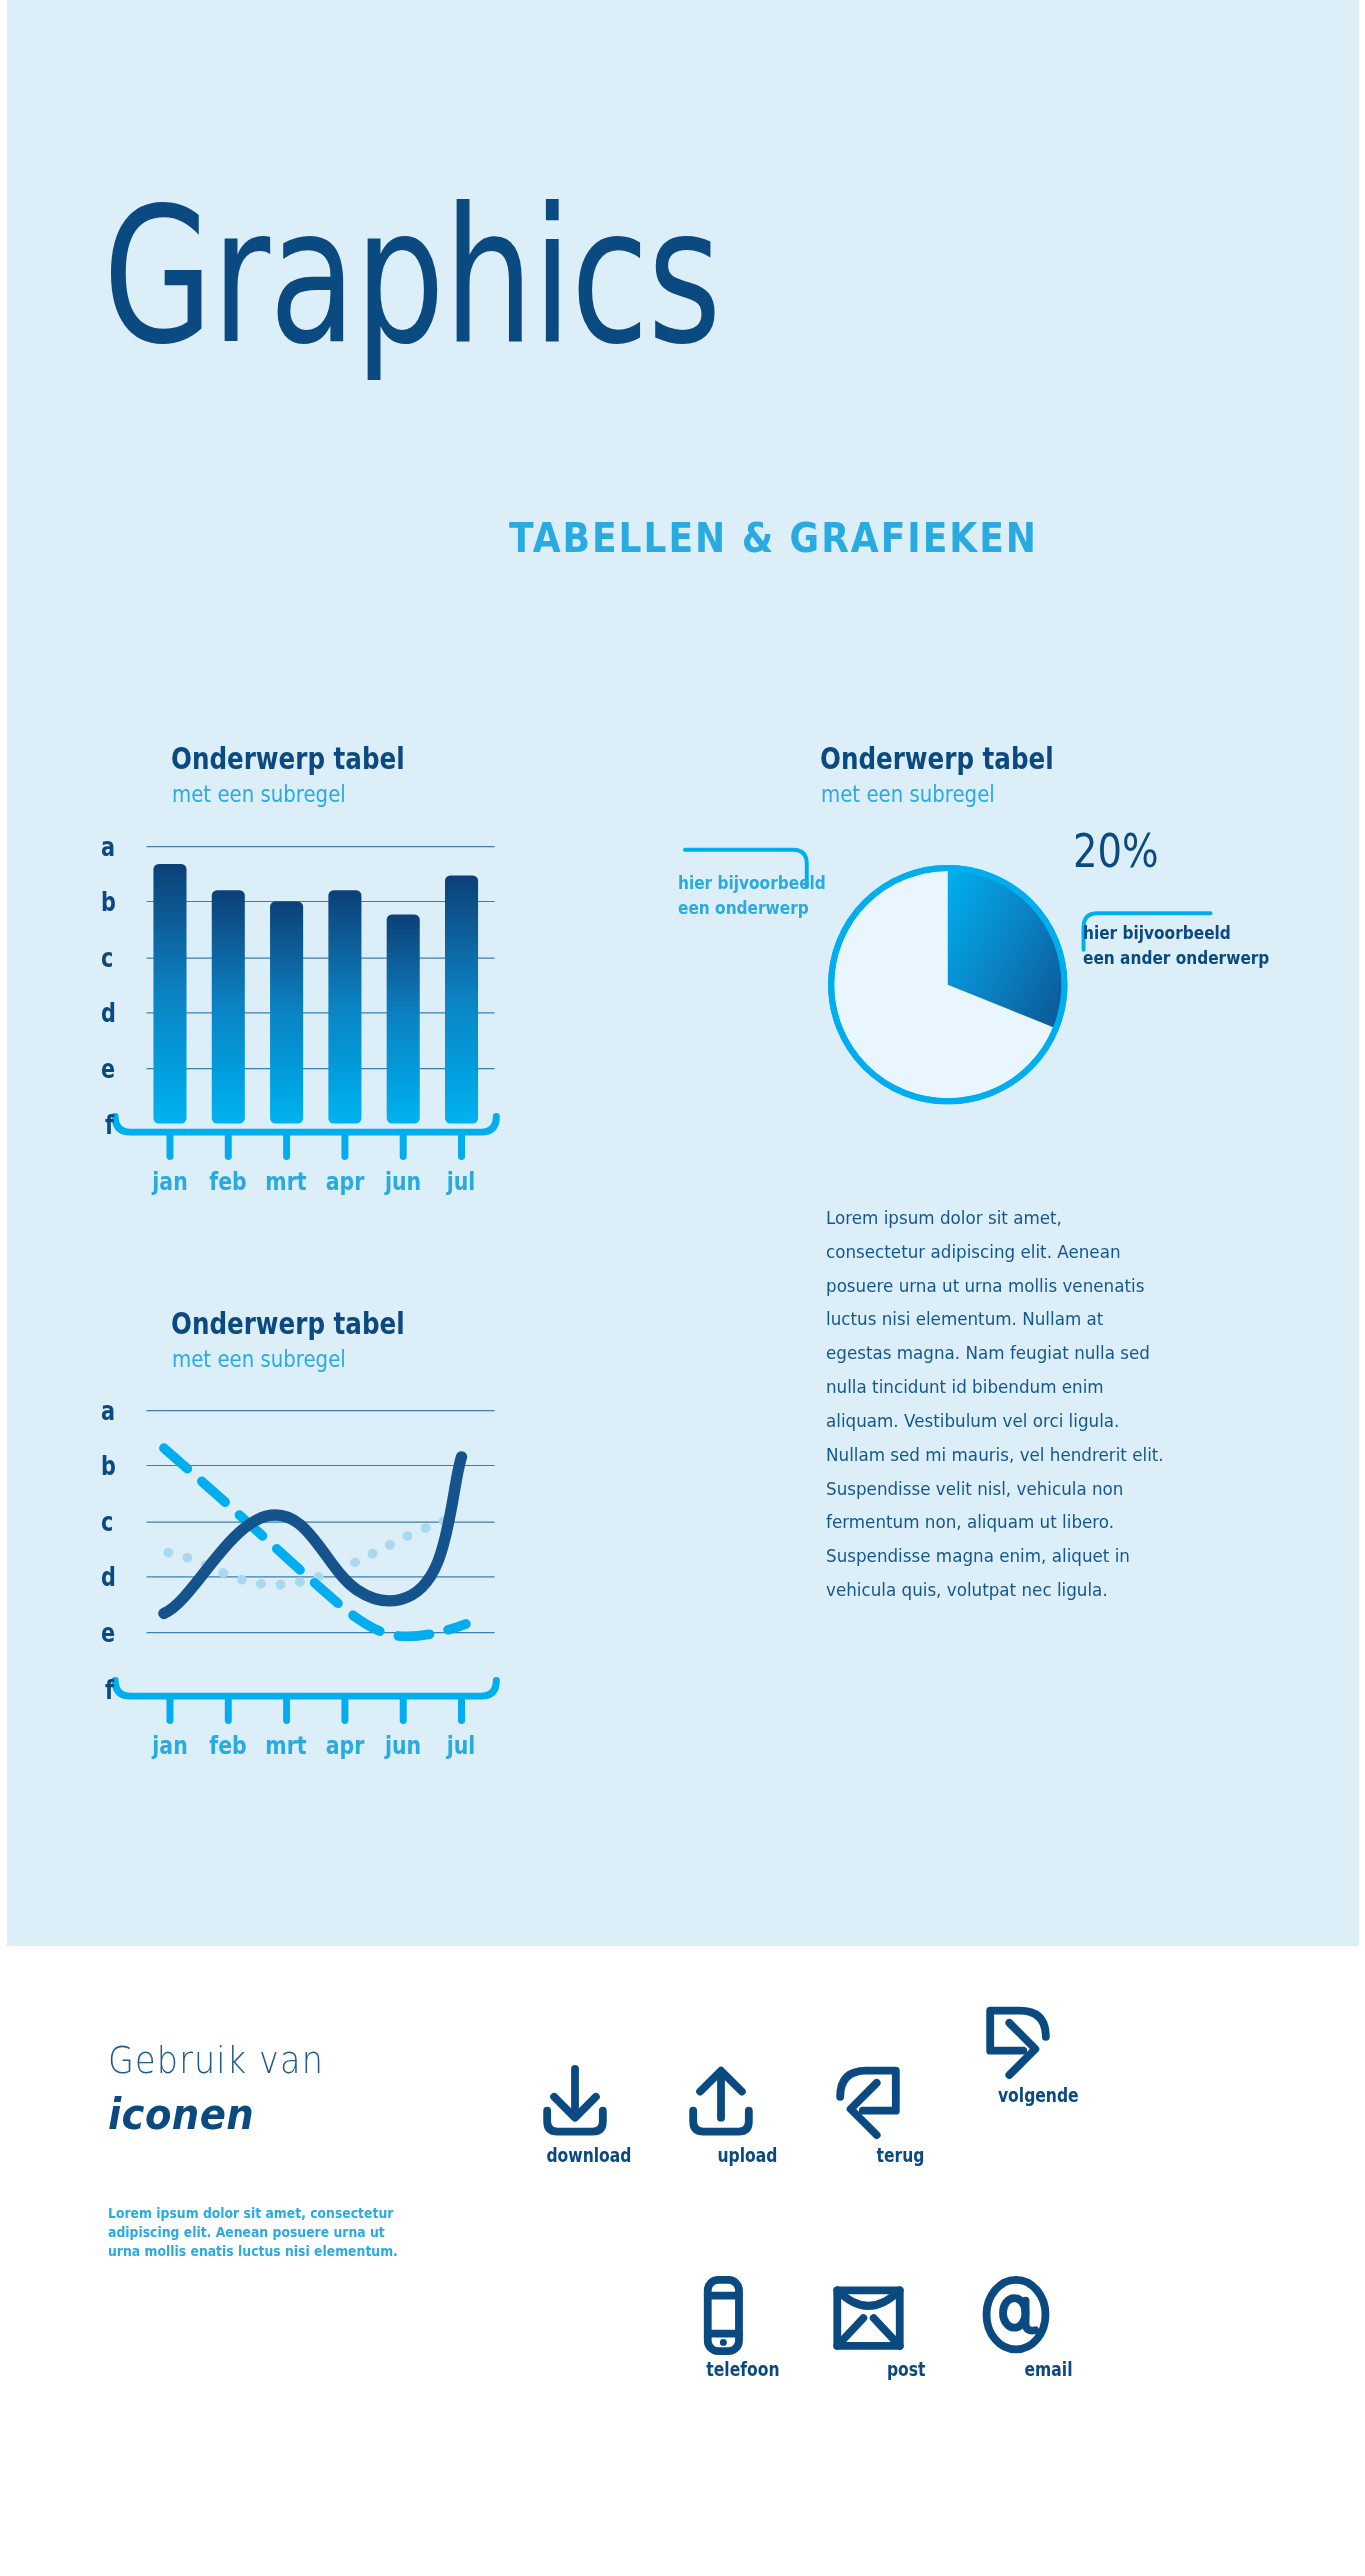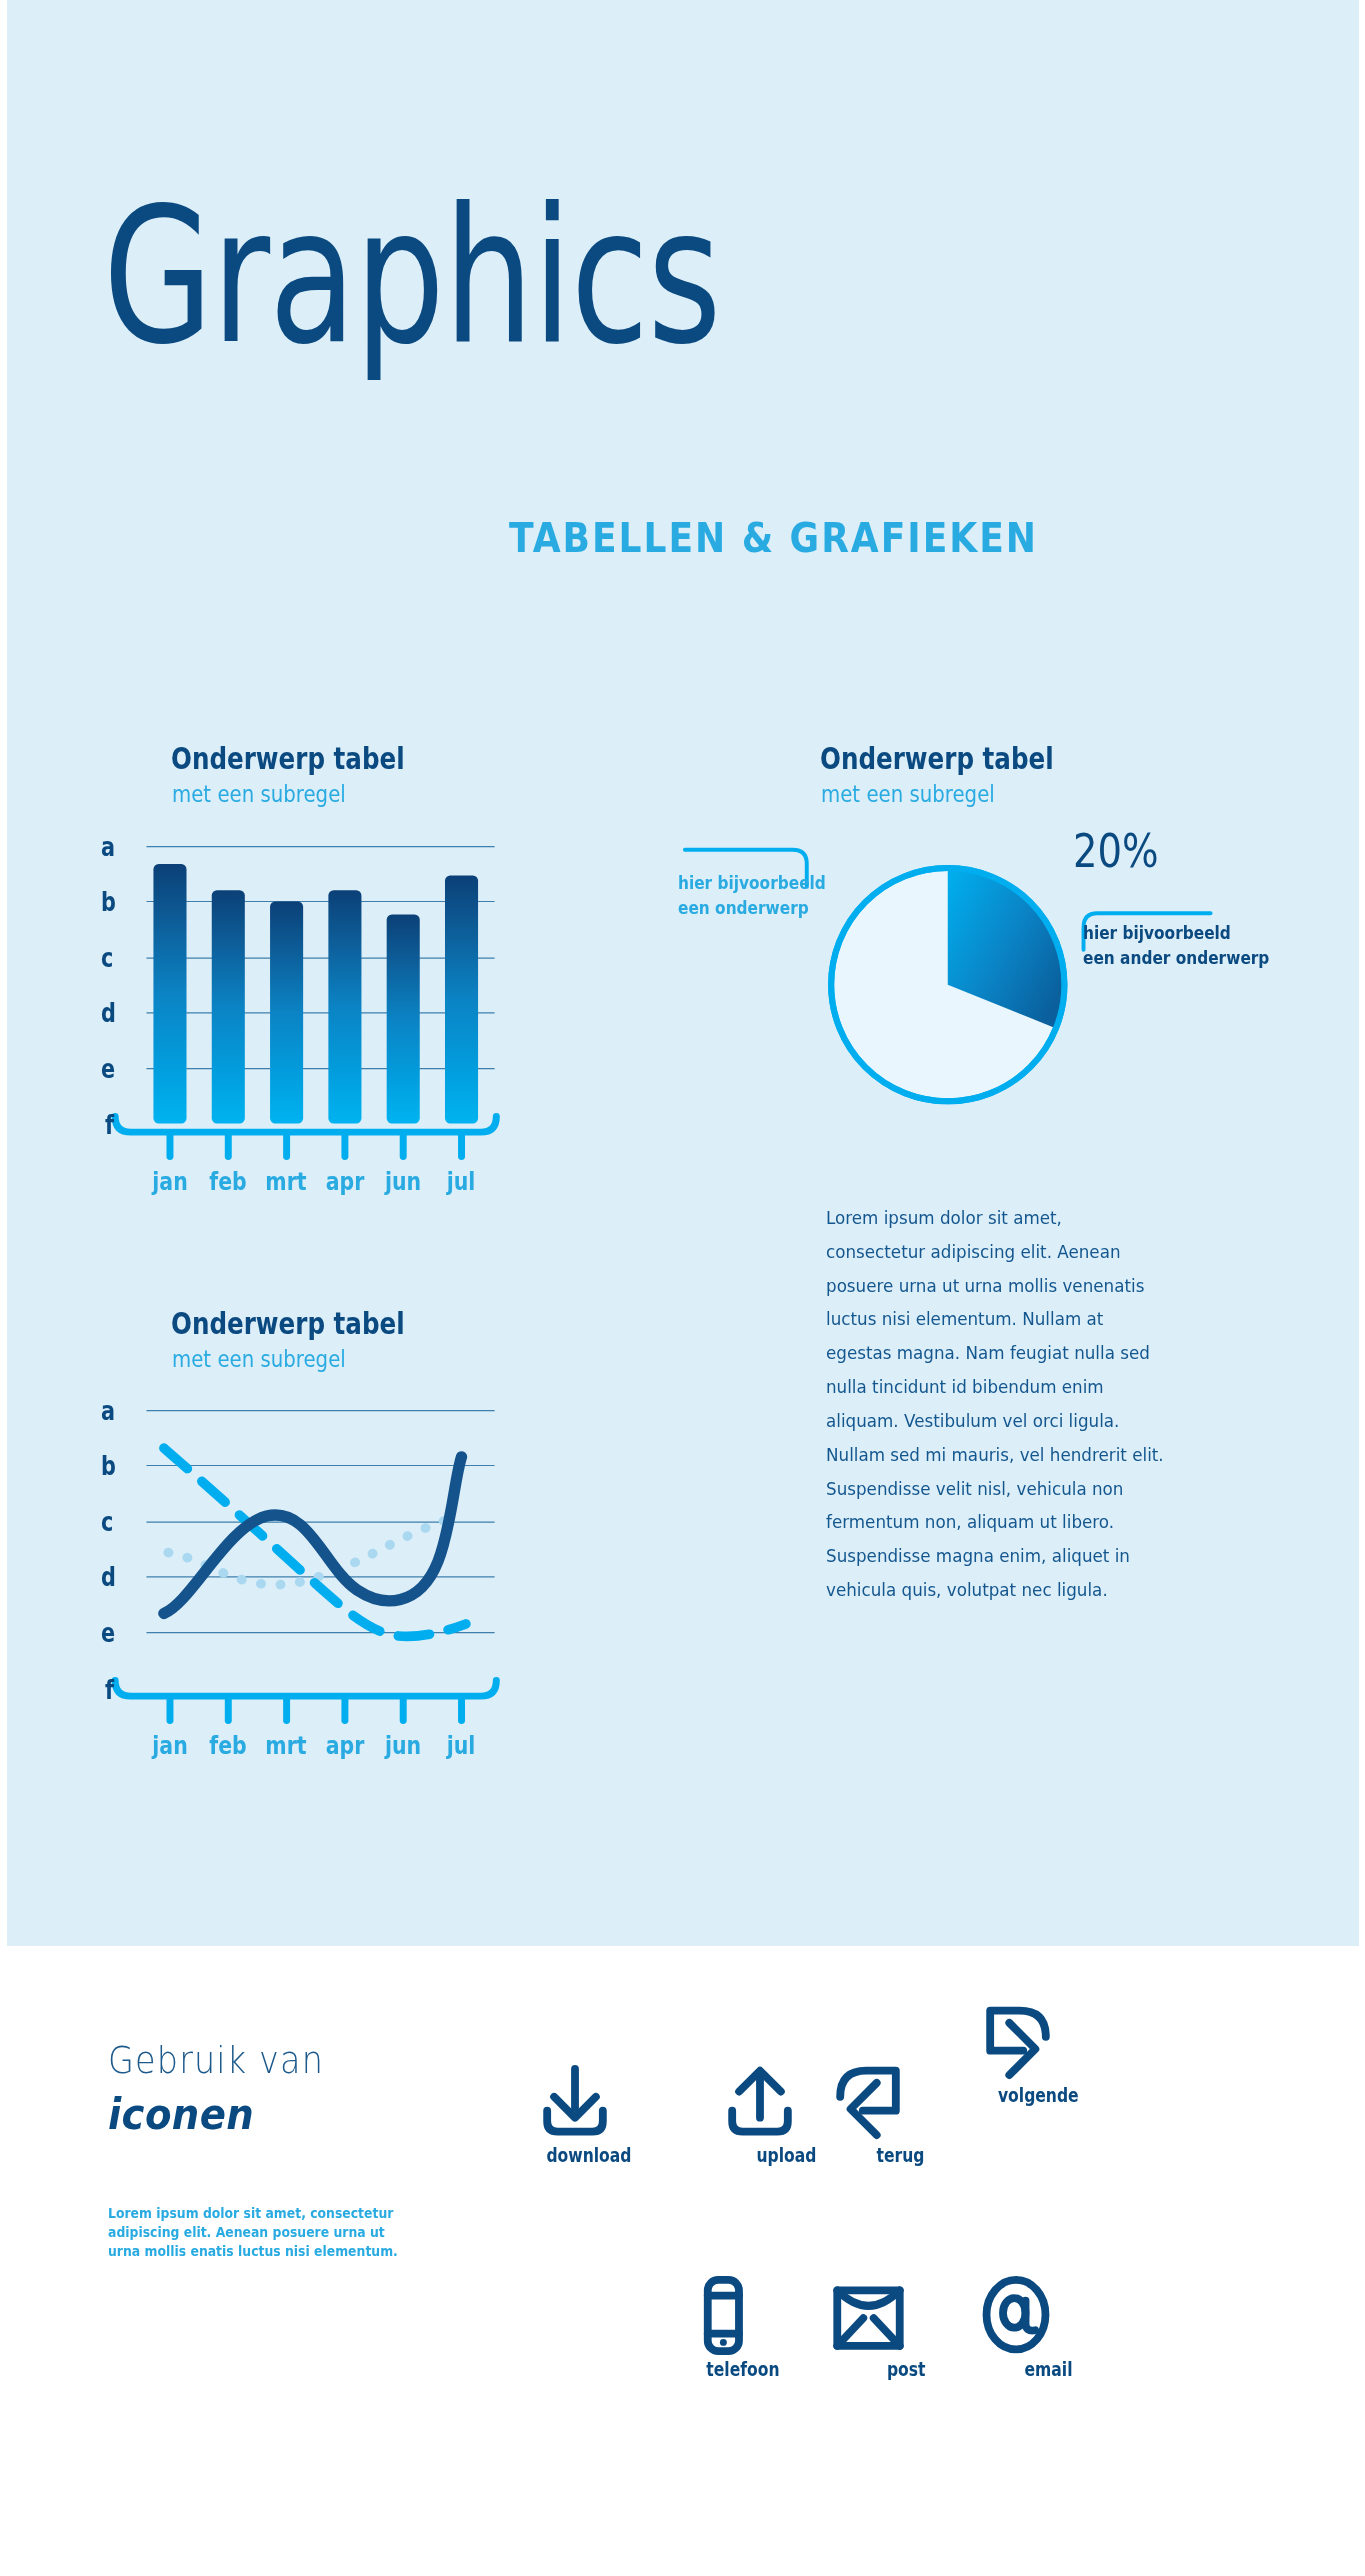--- a/index.html
+++ b/index.html
@@ -302,21 +302,21 @@
     <svg class="icon-glyph" width="80" height="84" viewBox="0 0 92 96">
       <g fill="none" stroke="#0b4a80" stroke-width="9" stroke-linecap="round" stroke-linejoin="round">
         <line x1="46" y1="10" x2="46" y2="55"></line>
         <polyline points="22,42 46,66 70,42"></polyline>
         <path d="M 14 58 L 14 70 q 0 12 12 12 L 66 82 q 12 0 12 -12 L 78 58"></path>
       </g>
     </svg>
     <span class="icon-label">download</span>
   </div>
 
-  <div class="icon-cell" style="left:690px;top:2060px;width:139px;">
+  <div class="icon-cell" style="left:651px;top:2060px;width:139px;">
     <svg class="icon-glyph" width="80" height="84" viewBox="0 0 92 96">
       <g fill="none" stroke="#0b4a80" stroke-width="9" stroke-linecap="round" stroke-linejoin="round">
         <line x1="46" y1="66" x2="46" y2="22"></line>
         <polyline points="22,36 46,12 70,36"></polyline>
         <path d="M 14 58 L 14 70 q 0 12 12 12 L 66 82 q 12 0 12 -12 L 78 58"></path>
       </g>
     </svg>
     <span class="icon-label">upload</span>
   </div>
 

